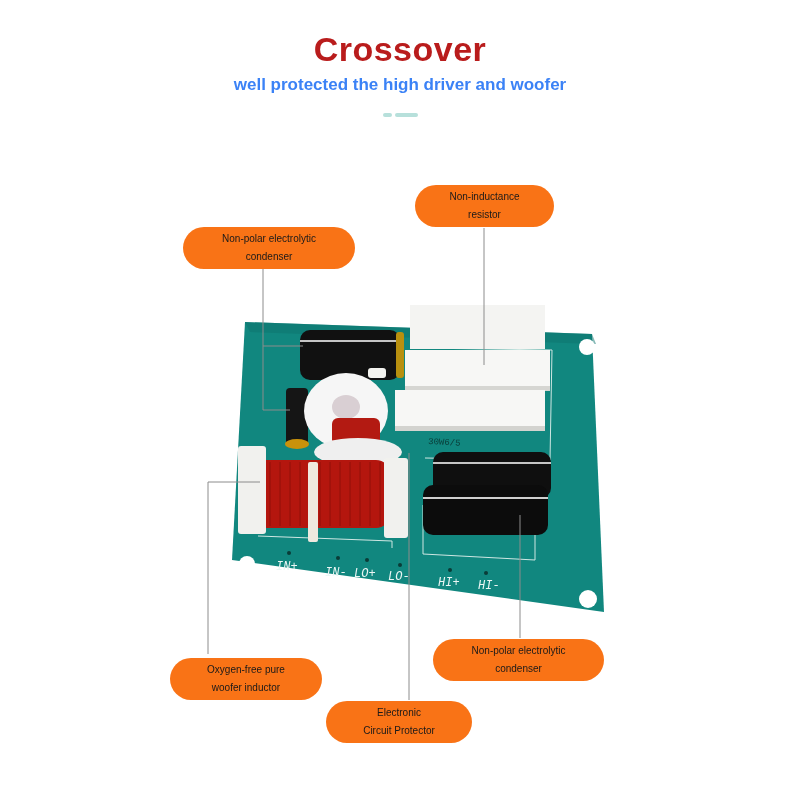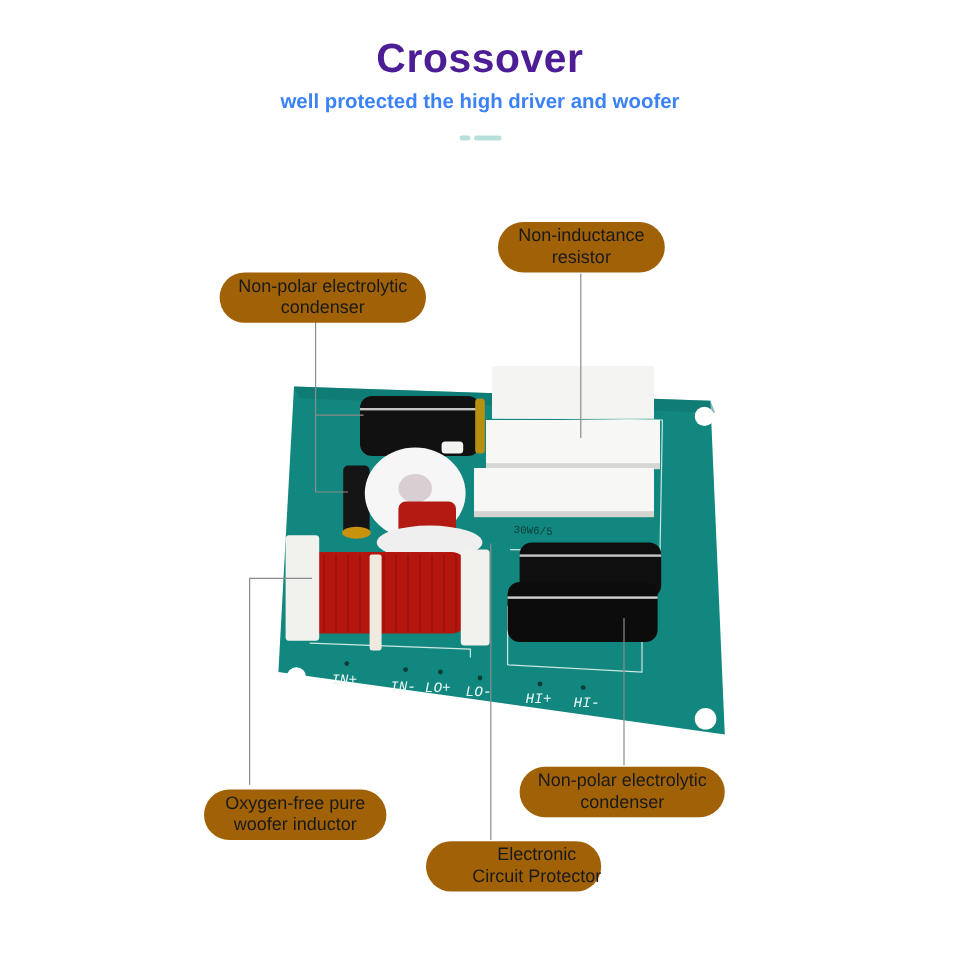--- a/index.html
+++ b/index.html
@@ -1,22 +1,22 @@
 <!DOCTYPE html>
 <html><head>
 <meta charset="utf-8">
 <style>
   html, body { margin: 0; padding: 0; background: #ffffff; }
   body { width: 800px; height: 800px; position: relative; overflow: hidden; font-family: "Liberation Sans", sans-serif; }
-  .title { position: absolute; left: 0; right: 0; top: 30px; text-align: center; font-size: 34px; font-weight: bold; color: #4c1d95; letter-spacing: 0.5px; }
+  .title { position: absolute; left: 0; right: 0; top: 30px; text-align: center; font-size: 34px; font-weight: bold; color: #b91c1c; letter-spacing: 0.5px; }
   .subtitle { position: absolute; left: 0; right: 0; top: 75px; text-align: center; font-size: 17px; font-weight: bold; color: #3b82f6; }
   .divider { position: absolute; top: 113px; height: 4px; border-radius: 2px; background: #b7e0db; }
   .divider.short { left: 383px; width: 9px; }
   .divider.long { left: 395px; width: 23px; }
-  .callout { position: absolute; background: #a16207; border-radius: 22px; color: #1a1a1a; font-size: 15px; line-height: 18px; text-align: center; display: flex; align-items: center; justify-content: center; }
+  .callout { position: absolute; background: #f97316; border-radius: 22px; color: #1a1a1a; font-size: 10px; line-height: 18px; text-align: center; display: flex; align-items: center; justify-content: center; }
   .callout span { white-space: pre-line; }
   svg.board { position: absolute; left: 0; top: 0; }
 </style>
 </head>
 <body>
 
 <div class="title">Crossover</div>
 <div class="subtitle">well protected the high driver and woofer</div>
 <div class="divider short"></div>
 <div class="divider long"></div>
@@ -110,20 +110,20 @@
 resistor</span>
 </div>
 <div class="callout" style="left:183px; top:227px; width:172px; height:42px;">
   <span>Non-polar electrolytic
 condenser</span>
 </div>
 <div class="callout" style="left:170px; top:658px; width:152px; height:42px;">
   <span>Oxygen-free pure
 woofer inductor</span>
 </div>
-<div class="callout" style="left:355px; top:701px; width:146px; height:42px;justify-content:flex-end;">
+<div class="callout" style="left:326px; top:701px; width:146px; height:42px;">
   <span>Electronic
 Circuit Protector</span>
 </div>
 <div class="callout" style="left:433px; top:639px; width:171px; height:42px;">
   <span>Non-polar electrolytic
 condenser</span>
 </div>
 
 </body></html>

